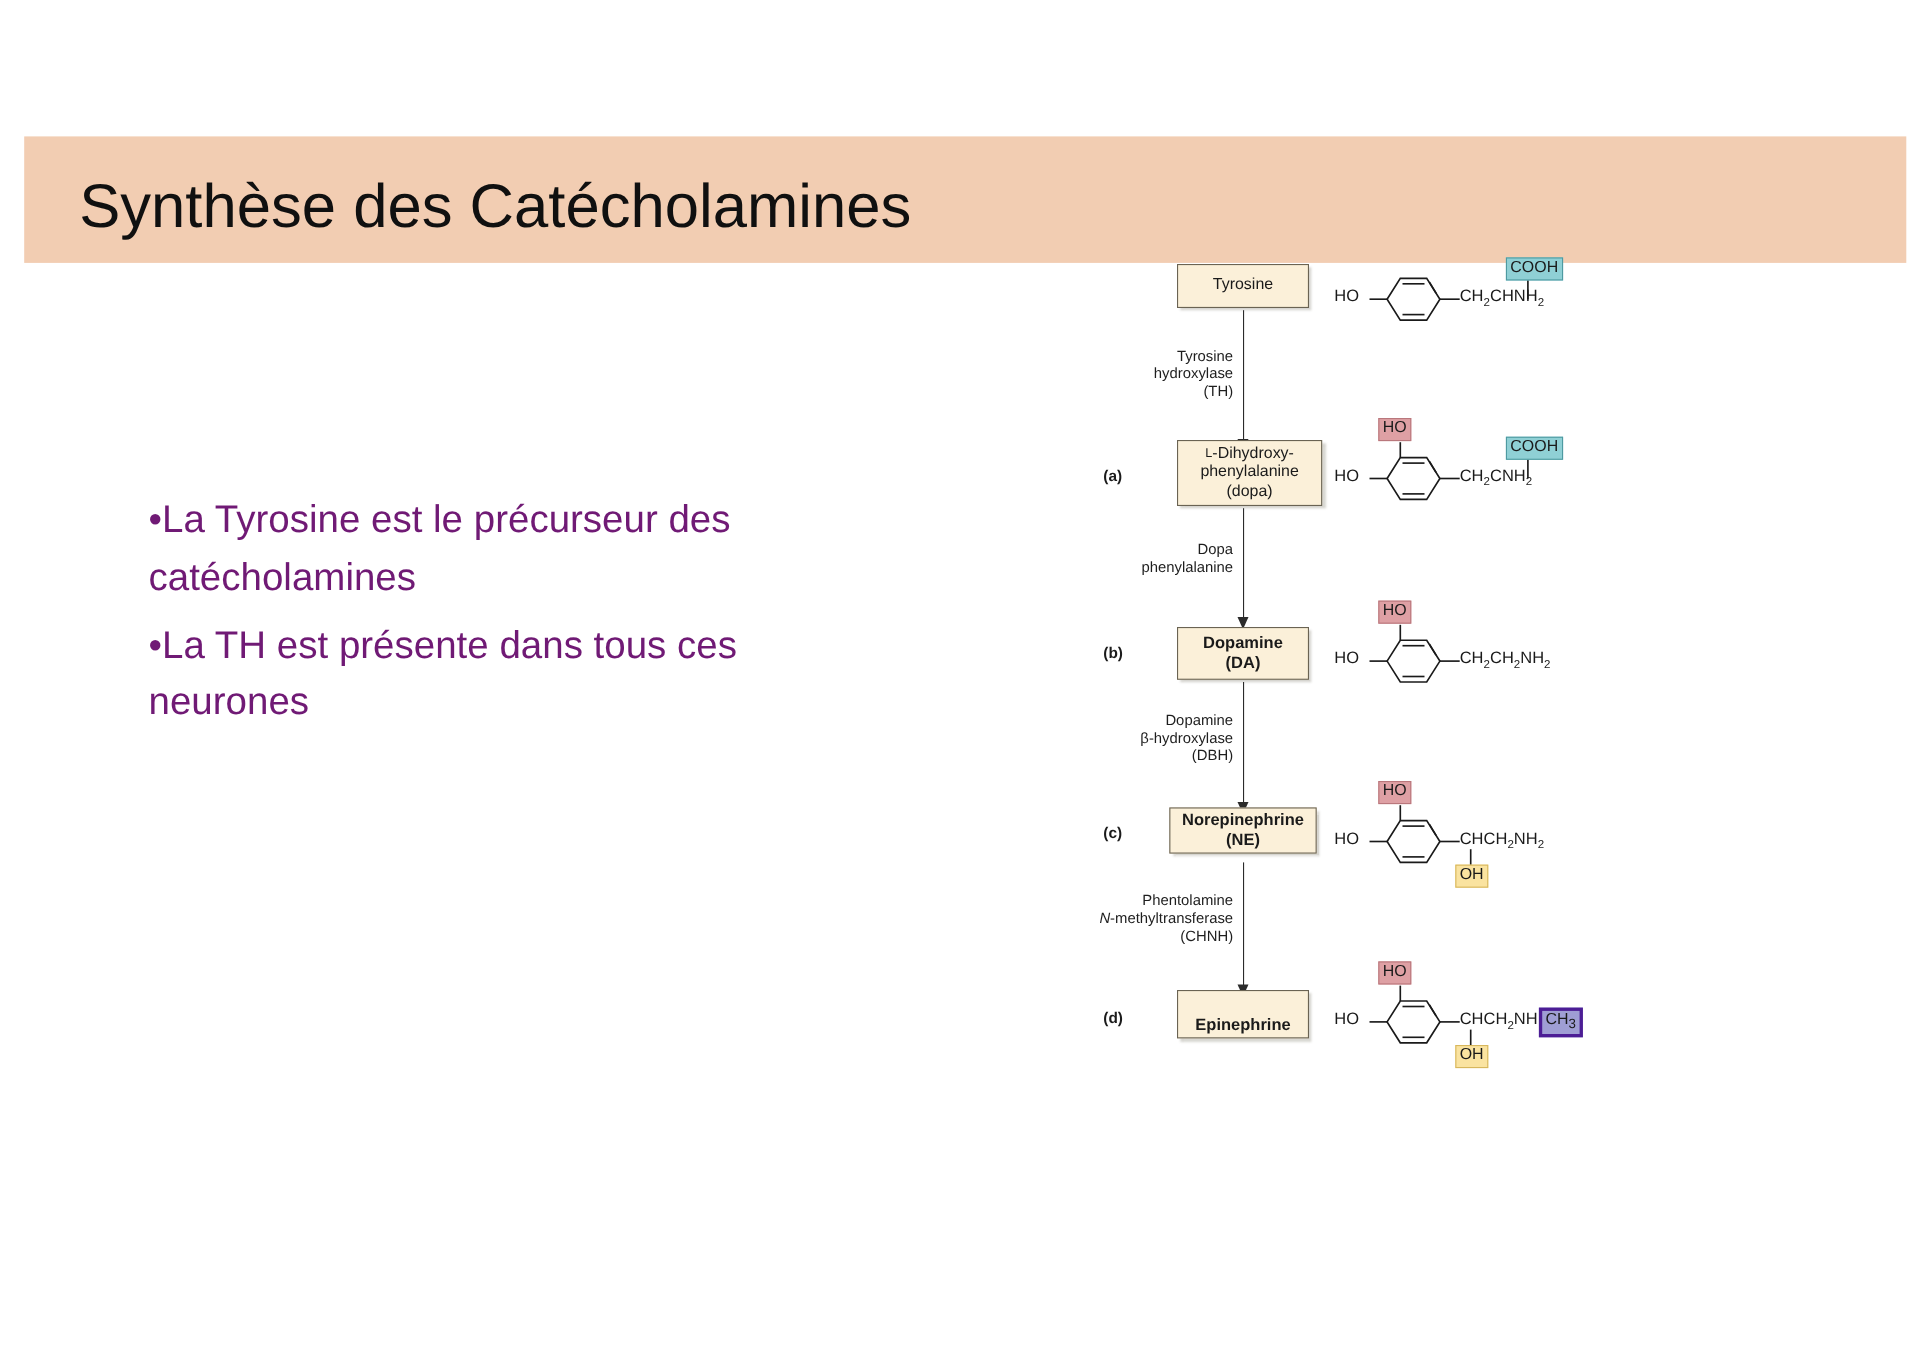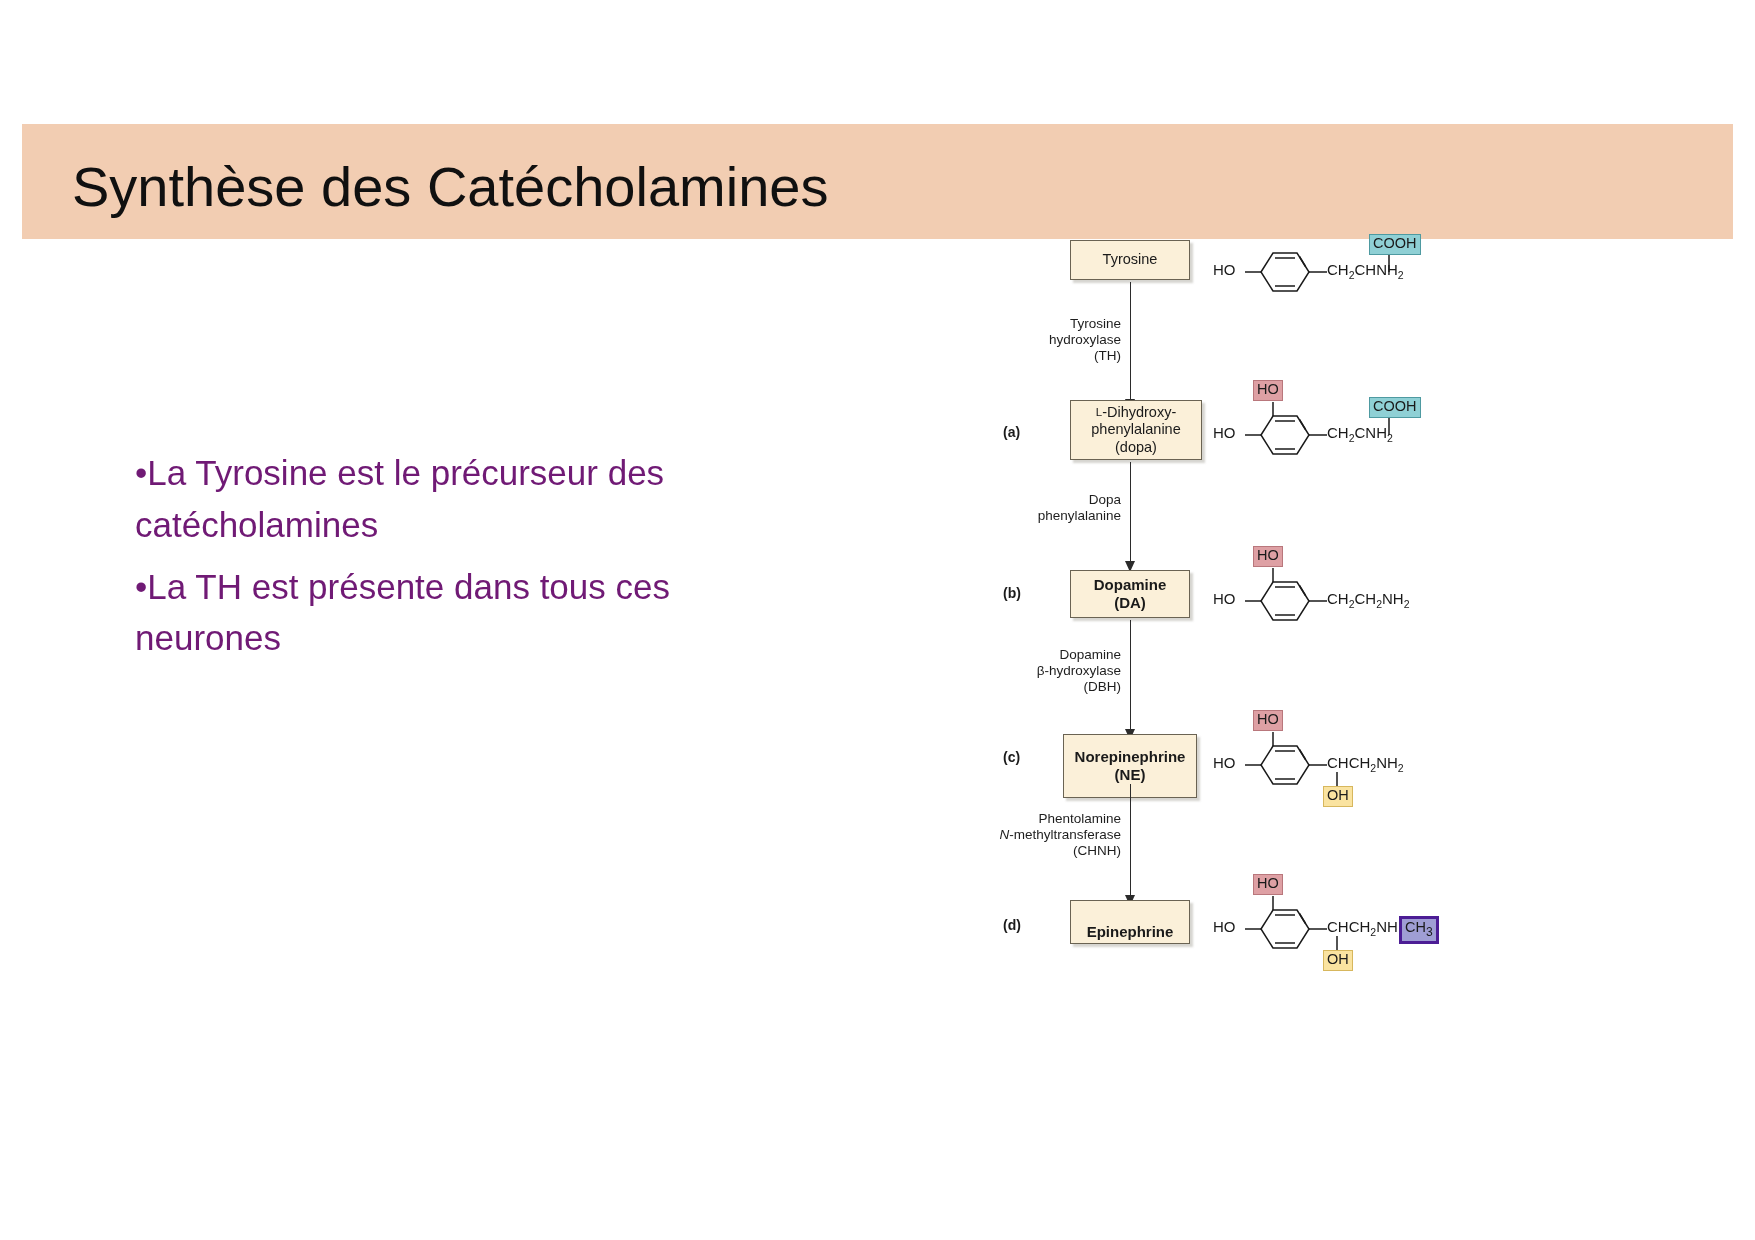--- a/index.html
+++ b/index.html
@@ -258,21 +258,21 @@
     <div class="arrow-line" style="height:110px;"></div>
     <div class="arrow-head" style="top:109px;"></div>
     <div class="enzyme-label" style="top:27px;">
       <div>Dopamine</div>
       <div>β-hydroxylase</div>
       <div>(DBH)</div>
     </div>
   </div>
 
   <span class="panel-letter" style="left:18px; top:517px;">(c)</span>
-  <div class="cbox bold" style="left:78px; top:502px; width:134px; height:64px; flex-direction:column;">
+  <div class="cbox bold" style="left:78px; top:502px; width:134px; height:42px; flex-direction:column;">
     <div>Norepinephrine</div>
     <div>(NE)</div>
   </div>
 
   <div class="struct" style="left:228px; top:478px; width:250px; height:110px;">
     <svg width="250" height="110" viewBox="0 0 250 110">
       <g stroke="#1a1a1a" stroke-width="1.5" fill="none">
         <line x1="32" y1="55" x2="48" y2="55"></line>
         <polygon points="48,55 60,36 84,36 96,55 84,74 60,74"></polygon>
         <line x1="62" y1="41" x2="82" y2="41"></line>

